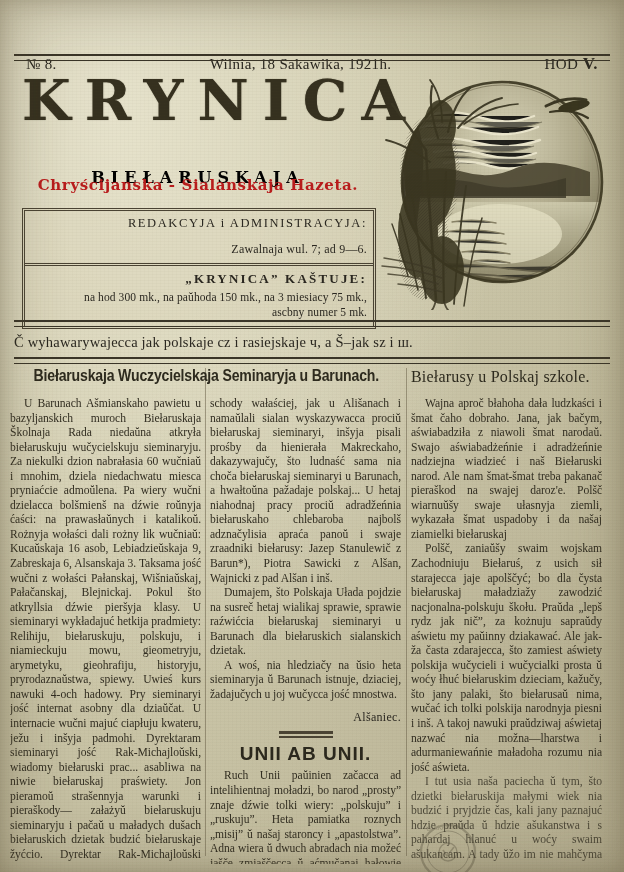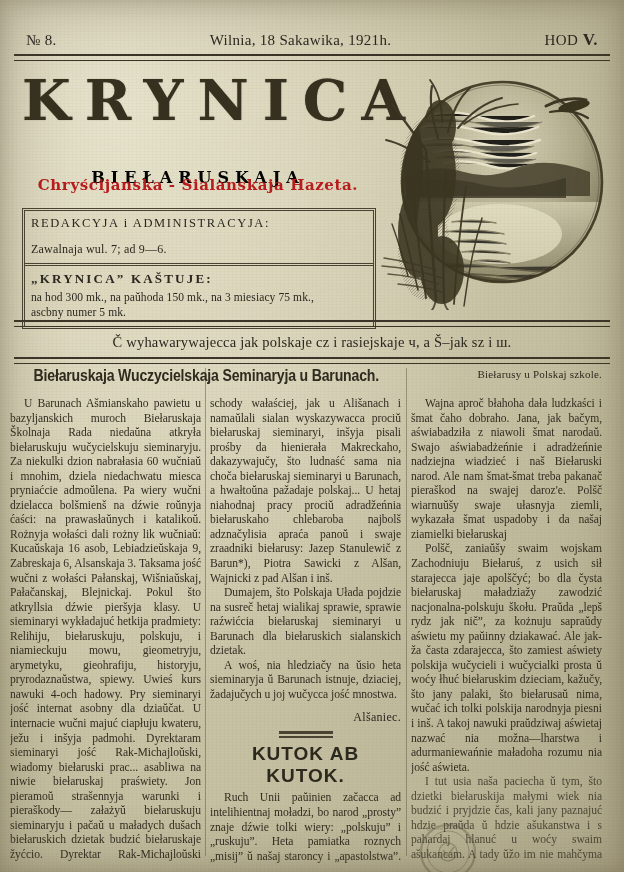--- a/index.html
+++ b/index.html
@@ -30,21 +30,21 @@
   }
   .page{position:absolute;inset:0;padding:0;}
 
   
   .issueline{
     position:absolute;left:26px;right:26px;top:30px;height:22px;
     display:flex;align-items:baseline;justify-content:space-between;
     font-size:15px;letter-spacing:.3px;
   }
   .issueline .mid{font-size:15px;}
-  .issueline .right{font-size:15px;letter-spacing:.5px;}
+  .issueline .right{font-size:15px;letter-spacing:.5px;margin-top:24px;}
   .issueline .right b{font-size:17px;font-weight:bold;}
   .rule-top{
     position:absolute;left:14px;right:14px;top:54px;height:4px;
     border-top:2px solid #3a3528;border-bottom:1px solid #3a3528;
   }
 
   
   .masthead{position:absolute;left:0;top:60px;width:624px;height:255px;}
   .title{
     position:absolute;left:22px;top:12px;width:352px;text-align:center;
@@ -63,36 +63,36 @@
     font-size:15px;font-weight:bold;letter-spacing:.6px;
     font-family:"DejaVu Serif", serif;color:#b91c1c;
   }
   
   .infobox{
     position:absolute;left:22px;top:148px;width:348px;
     border:3px double #4a4333;
     background:rgba(214,208,180,.25);
     padding:0;
   }
-  .infobox .cell{padding:5px 6px 6px;text-align:left;}
+  .infobox .cell{padding:5px 6px 6px;text-align:right;}
   .infobox .divider{border-top:3px double #4a4333;}
   .ib-h{font-size:12.5px;letter-spacing:1.6px;}
   .ib-s{font-size:12px;margin-top:11px;letter-spacing:.2px;}
   .ib-h2{font-size:13px;letter-spacing:2.2px;font-weight:bold;}
   .ib-p{font-size:11.5px;margin-top:3px;line-height:1.3;letter-spacing:.1px;}
 
   
   .engraving{position:absolute;left:378px;top:2px;width:236px;height:248px;}
   .engraving svg{display:block;}
 
   
   .bannerwrap{position:absolute;left:14px;right:14px;top:320px;}
   .brule{height:4px;border-top:2px solid #3a3528;border-bottom:1px solid #3a3528;}
   .banner-txt{
-    text-align:center;font-size:14.5px;padding:7px 0 6px;letter-spacing:.2px;
+    text-align:left;font-size:14.5px;padding:7px 0 6px;letter-spacing:.2px;
   }
 
   
   .cols{position:absolute;left:10px;top:368px;width:604px;height:496px;}
   .col{position:absolute;top:0;width:191px;height:496px;overflow:hidden;}
   .c1{left:0;}
   .c2{left:200px;}
   .c3{left:401px;}
   .vrule{position:absolute;top:0;width:1px;height:488px;background:#6a6148;opacity:.55;}
   .v1{left:195px;}
@@ -108,21 +108,21 @@
     transform-origin:center;
     color:#2d2a1e;
     line-height:1.05;
     white-space:nowrap;
   }
   .hl-spread{
     width:392px;position:absolute;left:0;top:0;
   }
   .hl-serif{
     font-family:"Liberation Serif",serif;
-    font-size:11px;text-align:right;color:#2d2a1e;letter-spacing:.2px;
+    font-size:16px;text-align:left;color:#2d2a1e;letter-spacing:.2px;
   }
   .hl-kutok{
     font-family:"Liberation Sans","DejaVu Sans",sans-serif;
     font-size:19px;font-weight:bold;letter-spacing:1px;text-align:center;
     color:#2b281d;margin:2px 0 4px;
   }
   p.body{
     margin:0 0 0 0;
     font-size:11.6px;
     line-height:1.255;
@@ -317,21 +317,21 @@
     </div>
 
     <div class="col c2">
       <div class="colhead"></div>
       <p class="body cont">schody wałaściej, jak u Ališanach i namaŭlali sialan wyskazywacca prociŭ biełaruskaj sieminaryi, inšyja pisali prośby da hienierała Makreckaho, dakazywajučy, što ludnaść sama nia choča biełaruskaj sieminaryi u Barunach, a hwałtoŭna pažadaje polskaj... U hetaj niahodnaj pracy prociŭ adradžeńnia biełaruskaho chlebaroba najbolš adznačylisia apraća panoŭ i swaje zraadniki biełarusy: Jazep Stanulewič z Barun*), Piotra Sawicki z Alšan, Wajnicki z pad Alšan i inš.</p>
       <p class="body">Dumajem, što Polskaja Ułada pojdzie na susreč hetaj wialikaj sprawie, sprawie raźwićcia biełaruskaj sieminaryi u Barunach dla biełaruskich sialanskich dzietak.</p>
       <p class="body">A woś, nia hledziačy na ŭsio heta sieminaryja ŭ Barunach istnuje, dziaciej, žadajučych u joj wučycca jość mnostwa.</p>
       <div class="sig">Alšaniec.</div>
       <div class="orn"></div>
 
-      <div class="hl-kutok">KUTOK AB KUTOK.</div>
+      <div class="hl-kutok">UNII AB UNII.</div>
       <p class="body">Ruch Unii paŭinien začacca ad intelihientnaj moładzi, bo narod „prosty” znaje dźwie tolki wiery: „polskuju” i „ruskuju”. Heta pamiatka roznych „misij” ŭ našaj staroncy i „apastolstwa”. Adna wiera ŭ dwuch abradach nia možeć jašče zmiaščecca ŭ aćmučanaj hałowie našaha ciomnaha brata. Tradycyja minuŭščyny zamiorła. Nia dziwa, što nat miž duchaŭnikami dosić praciŭnikaŭ unijonizmu. A zdajecca-ž ad ich paŭinien byŭ-by pačatak wyjści. Z hetaha widać, što takaja nawiet jasnaja dumka Chrystowa „kab uże byli adno”, nia roŭna warušyć rozum wučonych. Ale my, kažym prosta: kożdy kulturny Bielarus paŭinien być prychilnikam Unii kali ŭžo prosta nia unijatam.</p>
 
     </div>
 
     <div class="col c3">
       <div class="colhead">
         <div class="hl-serif">Biełarusy u Polskaj szkole.</div>
       </div>
       <p class="body">Wajna aproč błahoha dała ludzkaści i šmat čaho dobraho. Jana, jak bačym, aświabadziła z niawoli šmat narodaŭ. Swajo aświabadżeńnie i adradżeńnie nadziejna wiadzieć i naš Biełaruski narod. Ale nam šmat-šmat treba pakanač pieraškod na swajej daroz'e. Polšč wiarnuŭšy swaje ułasnyja ziemli, wykazała šmat uspadoby i da našaj ziamielki biełaruskaj</p>
       <p class="body">Polšč, zaniaŭšy swaim wojskam Zachodniuju Biełaruś, z usich sił starajecca jaje apolščyć; bo dla čysta biełaruskaj maładziažy zawodzić nacjonalna-polskuju škołu. Praŭda „lepš rydz jak nič”, za kożnuju sapraŭdy aświetu my paŭinny dziakawać. Ale jak-ža časta zdarajecca, što zamiest aświety polskija wučycieli i wučycialki prosta ŭ woćy łhuć biełaruskim dzieciam, kažučy, što jany palaki, što biełarusaŭ nima, wučać ich tolki polskija narodnyja piesni i inš. A takoj nawuki praŭdziwaj aświetaj nazwać nia možna—lharstwa i adurmaniewańnie maładoha rozumu nia jość aświeta.</p>

